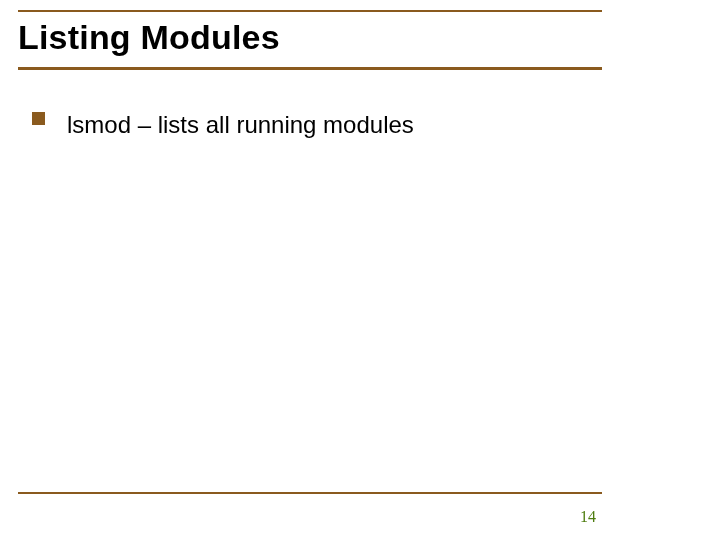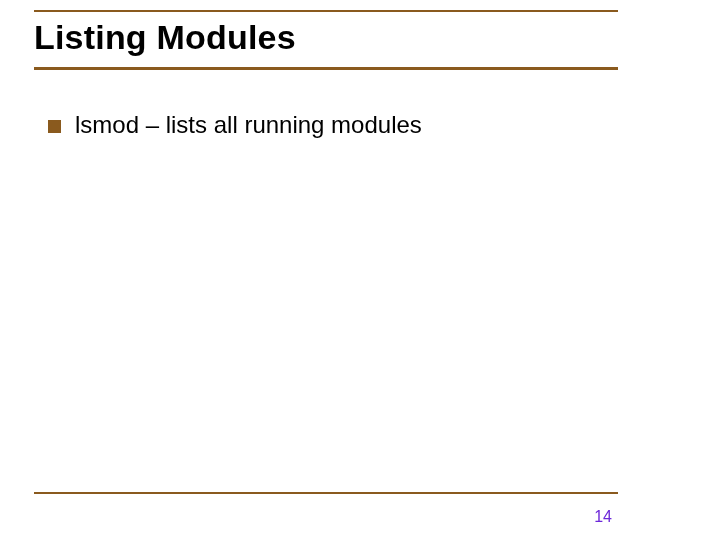--- a/index.html
+++ b/index.html
@@ -11,21 +11,20 @@
     font-family: Arial, Helvetica, sans-serif;
     color: #000;
     position: relative;
     overflow: hidden;
   }
   .slide {
     width: 620px;
     height: 540px;
     position: relative;
     box-sizing: border-box;
-    margin-left: 16px;
   }
   .title-wrap {
     position: absolute;
     left: 18px;
     right: 18px;
     top: 10px;
   }
   .title-rule-top {
     border-top: 2px solid #8a5a1e;
     height: 0;
@@ -44,22 +43,22 @@
     margin-top: 2px;
   }
   .body {
     position: absolute;
     left: 32px;
     right: 28px;
     top: 110px;
   }
   .bullet-row {
     display: flex;
-    align-items: center;
-    gap: 14px;
+    align-items: flex-start;
+    gap: 22px;
     margin-bottom: 34px;
   }
   .bullet {
     width: 13px;
     height: 13px;
     background: #8a5a1e;
     flex: 0 0 auto;
     margin-top: 2px;
   }
   .bullet-text {
@@ -87,21 +86,22 @@
     right: 18px;
     bottom: 46px;
     border-top: 2px solid #8a5a1e;
     height: 0;
   }
   .page-num {
     position: absolute;
     right: 24px;
     bottom: 14px;
     font-size: 16px;
-    color: #6d28d9;
+    color: #4d7c0f;
+    font-family: Liberation Serif, serif;
   }
 </style>
 </head>
 <body>
 
 <div class="slide">
 
   <div class="title-wrap">
     <div class="title-rule-top"></div>
     <div class="title">Listing Modules</div>

